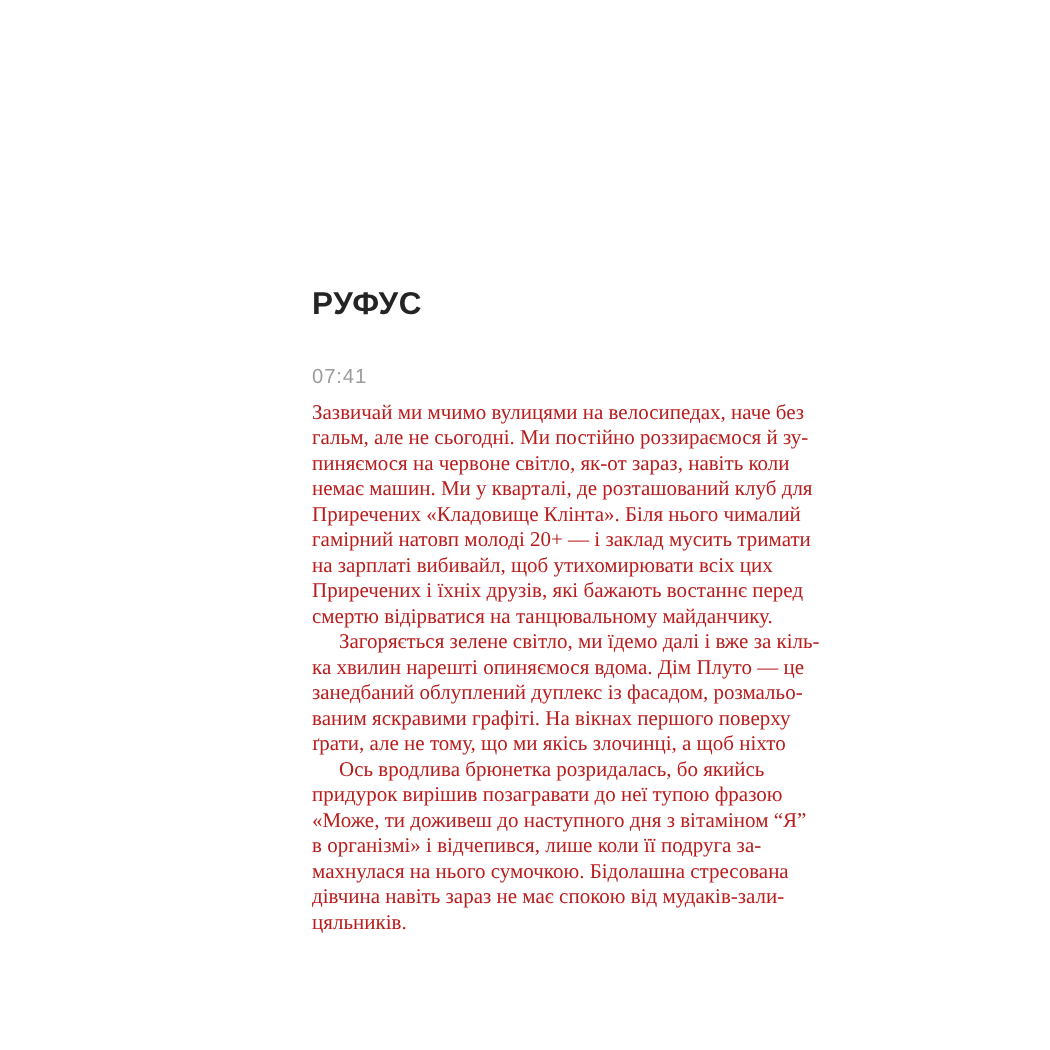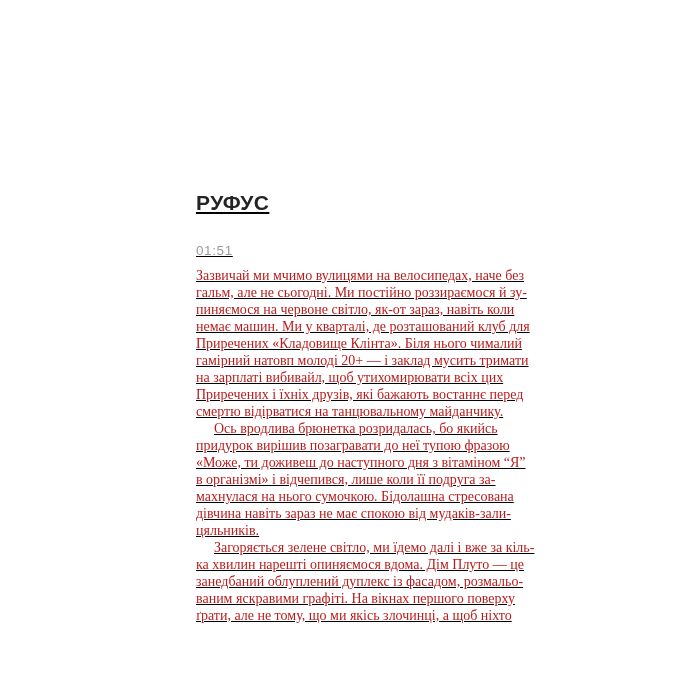--- a/index.html
+++ b/index.html
@@ -9,24 +9,23 @@
   }
   .reader-page {
     position: relative;
     width: 700px;
     height: 700px;
     background: #ffffff;
     overflow: hidden;
   }
   .content-column {
     position: absolute;
-    left: 196px;
+    left: 208px;
     top: 192px;
     width: 344px;
-    text-decoration: underline;
   }
   .chapter-title {
     margin: 0;
     font-family: "Liberation Sans", sans-serif;
     font-weight: 700;
     font-size: 21px;
     line-height: 21px;
     letter-spacing: 0.4px;
     color: #242424;
   }
@@ -55,38 +54,38 @@
   .body-text p.indented {
     text-indent: 18px;
   }
 </style>
 </head>
 <body>
 
 <div class="reader-page">
   <div class="content-column">
     <h1 class="chapter-title">РУФУС</h1>
-    <div class="chapter-time">01:51</div>
+    <div class="chapter-time">07:41</div>
     <div class="body-text">
       <p>Зазвичай ми мчимо вулицями на велосипедах, наче без
 гальм, але не сьогодні. Ми постійно роззираємося й зу-
 пиняємося на червоне світло, як-от зараз, навіть коли
 немає машин. Ми у кварталі, де розташований клуб для
 Приречених «Кладовище Клінта». Біля нього чималий
 гамірний натовп молоді 20+ — і заклад мусить тримати
 на зарплаті вибивайл, щоб утихомирювати всіх цих
 Приречених і їхніх друзів, які бажають востаннє перед
 смертю відірватися на танцювальному майданчику.</p>
+      <p class="indented">Загоряється зелене світло, ми їдемо далі і вже за кіль-
+ка хвилин нарешті опиняємося вдома. Дім Плуто — це
+занедбаний облуплений дуплекс із фасадом, розмальо-
+ваним яскравими графіті. На вікнах першого поверху
+ґрати, але не тому, що ми якісь злочинці, а щоб ніхто</p>
       <p class="indented">Ось вродлива брюнетка розридалась, бо якийсь
 придурок вирішив позагравати до неї тупою фразою
 «Може, ти доживеш до наступного дня з вітаміном “Я”
 в організмі» і відчепився, лише коли її подруга за-
 махнулася на нього сумочкою. Бідолашна стресована
 дівчина навіть зараз не має спокою від мудаків-зали-
 цяльників.</p>
-      <p class="indented">Загоряється зелене світло, ми їдемо далі і вже за кіль-
-ка хвилин нарешті опиняємося вдома. Дім Плуто — це
-занедбаний облуплений дуплекс із фасадом, розмальо-
-ваним яскравими графіті. На вікнах першого поверху
-ґрати, але не тому, що ми якісь злочинці, а щоб ніхто</p>
     </div>
   </div>
 </div>
 
 </body></html>

